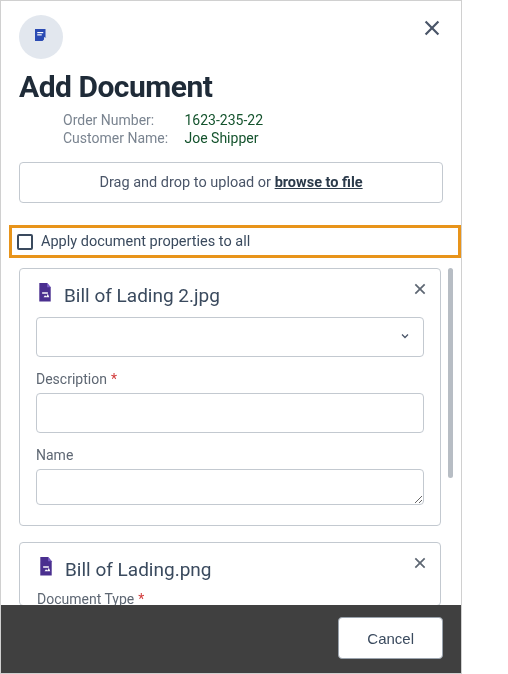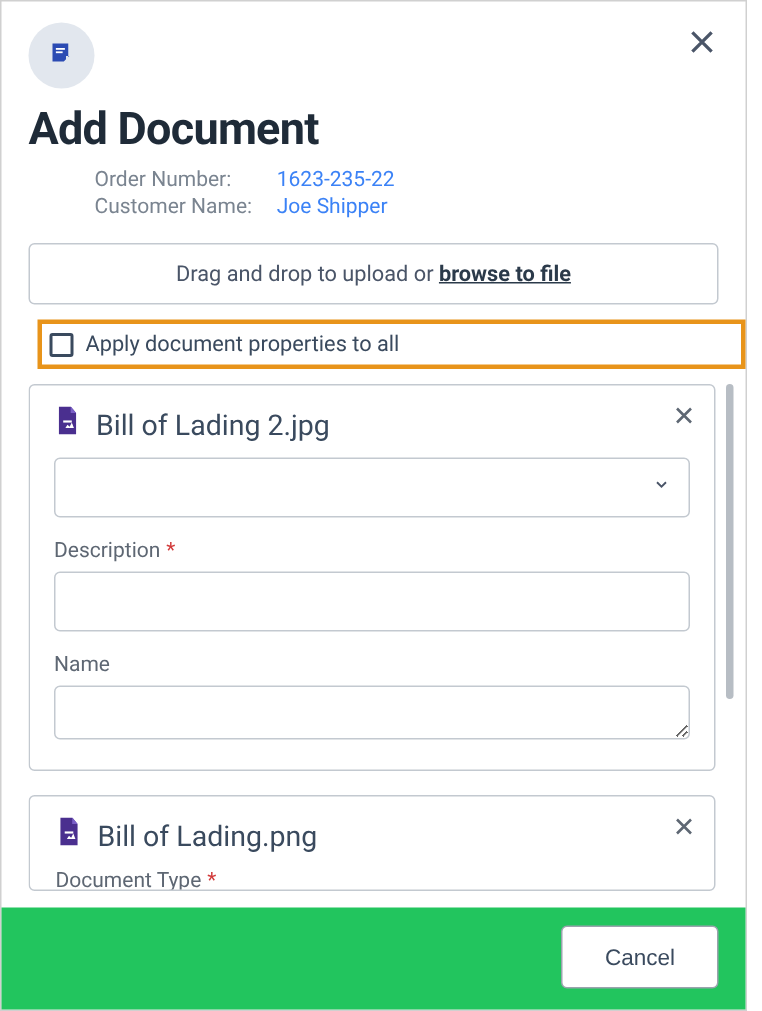--- a/index.html
+++ b/index.html
@@ -5,21 +5,21 @@
   * { box-sizing: border-box; margin: 0; padding: 0; }
   body {
     font-family: -apple-system, BlinkMacSystemFont, "Segoe UI", Roboto, Arial, sans-serif;
     background: #fff;
     width: 508px;
     height: 674px;
     overflow: hidden;
     position: relative;
   }
   .modal {
-    width: 498px;
+    width: 462px;
     height: 674px;
     border: 1px solid #d0d0d0;
     background: #fff;
     position: relative;
     display: flex;
     flex-direction: column;
   }
   .header {
     padding: 14px 18px 0 18px;
     position: relative;
@@ -47,38 +47,38 @@
     margin-top: 10px;
     letter-spacing: -0.5px;
   }
   .meta {
     margin-top: 8px;
     font-size: 14px;
     color: #7a8490;
   }
   .meta-row { margin-bottom: 2px; }
   .meta-label { display: inline-block; width: 118px; margin-left: 44px; }
-  .meta-value { color: #3b82f6; }
+  .meta-value { color: #14532d; }
   .dropzone {
-    margin: 14px 18px 0 18px;
+    margin: 14px 18px 12px 18px;
     border: 1px solid #c3c9d0;
     border-radius: 4px;
     padding: 11px;
     text-align: center;
     font-size: 14.5px;
     color: #4a5568;
   }
   .browse-link {
     font-weight: 700;
     color: #2b3a4a;
     text-decoration: underline;
     cursor: pointer;
   }
   .apply-all-wrap {
-    margin: 10px 0 0 24px;
+    margin: 10px 0 0 8px;
     display: inline-flex;
     align-items: center;
     border: 3px solid #e8941a;
     padding: 5px 8px 5px 5px;
   }
   .apply-all-checkbox {
     width: 16px;
     height: 16px;
     border: 2px solid #3a4a5e;
     border-radius: 2px;
@@ -165,21 +165,21 @@
   .textarea-box {
     height: 36px;
     padding: 6px 10px;
     resize: both;
   }
   .footer {
     display: flex;
     justify-content: flex-end;
     gap: 4px;
     padding: 12px 18px 14px 18px;
-    background: #22c55e;
+    background: #404040;
     align-items: flex-end;
   }
   .btn {
     height: 42px;
     border-radius: 4px;
     font-size: 15px;
     padding: 0 28px;
     cursor: pointer;
     border: 1px solid transparent;
   }

